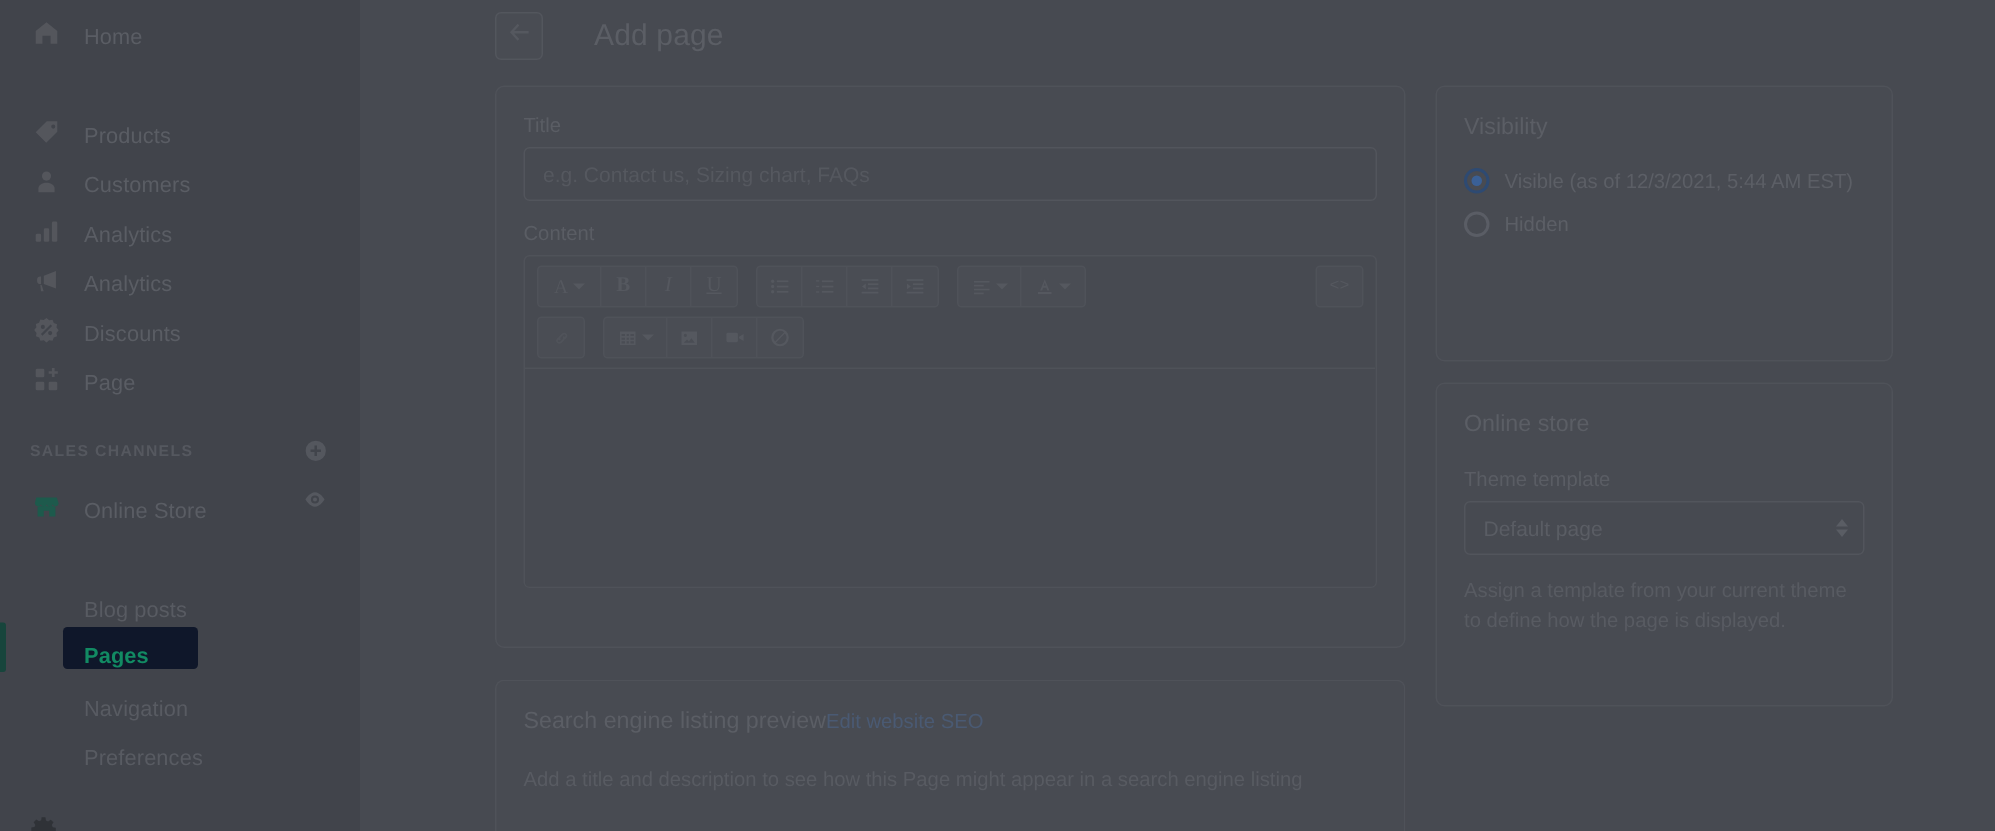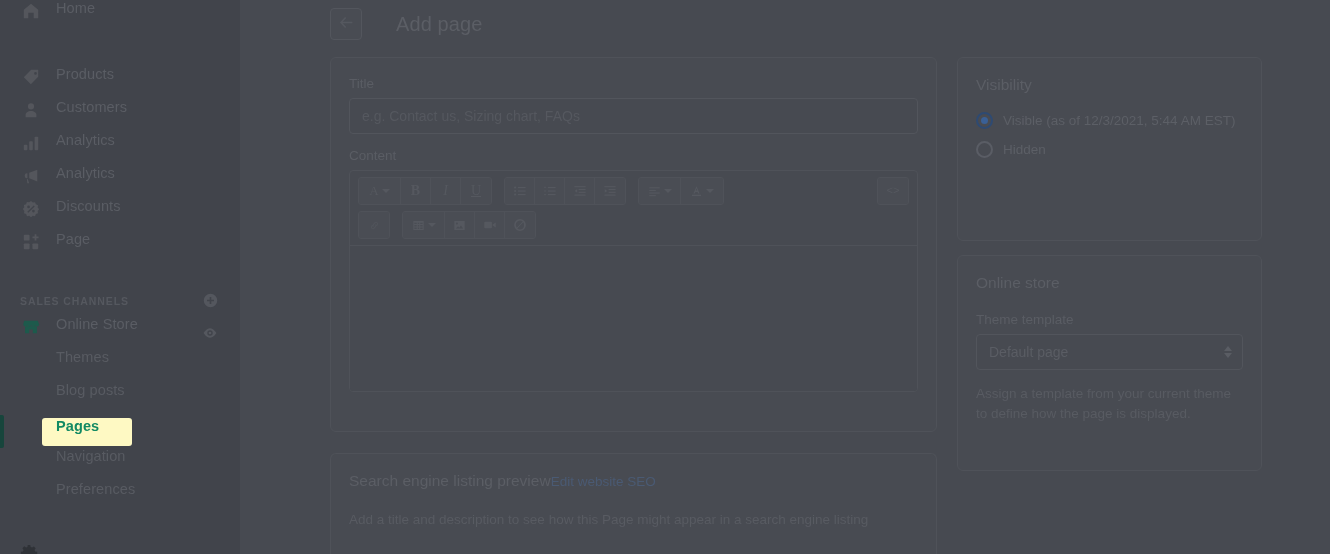--- a/index.html
+++ b/index.html
@@ -18,21 +18,21 @@
     background: #41444b;
   }
   .nav-accent {
     position: absolute; left: 0; top: 415px;
     width: 4px; height: 33px;
     background: #17453c;
     border-radius: 0 2px 2px 0;
   }
   .nav-item {
     position: absolute; left: 0; width: 240px; height: 33px;
-    display: flex; align-items: flex-start;
+    display: flex; align-items: flex-end;
   }
   .nav-icon {
     width: 22px; height: 22px;
     margin-left: 20px; margin-right: 14px;
     display: flex; align-items: center; justify-content: center;
     flex: 0 0 auto;
   }
   .nav-icon svg { display: block; fill: #54565c; }
   .nav-label {
     font-size: 14.5px; color: #5a5d64; letter-spacing: .1px;
@@ -63,21 +63,21 @@
     width: 20px; height: 20px;
     display: flex; align-items: center; justify-content: center;
   }
   .eye-btn svg { fill: #55585f; }
 
   .nav-item.channel .nav-icon svg { fill: #1d5a4c; }
 
   .nav-item.active {
     left: 42px; width: 90px; height: 28px;
     top: 418px;
-    background: #fef9c3;
+    background: #0f172a;
     border-radius: 3px;
     padding-left: 0;
     justify-content: flex-start;
   }
   .nav-item.active .nav-label {
     margin-left: 14px;
     color: #128a63; font-weight: 600; font-size: 14.5px;
   }
 
   .sidebar-bottom-icon {
@@ -317,23 +317,20 @@
           </svg>
       </span>
       <span class="nav-label">Online Store</span>
     </div>
     <span class="eye-btn">
       <svg width="16" height="16" viewBox="0 0 20 20">
           <path d="M10 4C5.5 4 2 10 2 10s3.5 6 8 6 8-6 8-6-3.5-6-8-6zm0 2.6A3.4 3.4 0 1110 13.4 3.4 3.4 0 0110 6.6zm0 1.7a1.7 1.7 0 100 3.4 1.7 1.7 0 000-3.4z"></path>
         </svg>
     </span>
 
-    <div class="nav-item nav-sub" style="top:349px">
-      <span class="nav-label">Themes</span>
-    </div>
     <div class="nav-item nav-sub" style="top:382px">
       <span class="nav-label">Blog posts</span>
     </div>
     <div class="nav-item active">
       <span class="nav-label">Pages</span>
     </div>
     <div class="nav-item nav-sub" style="top:448px">
       <span class="nav-label">Navigation</span>
     </div>
     <div class="nav-item nav-sub" style="top:481px">

